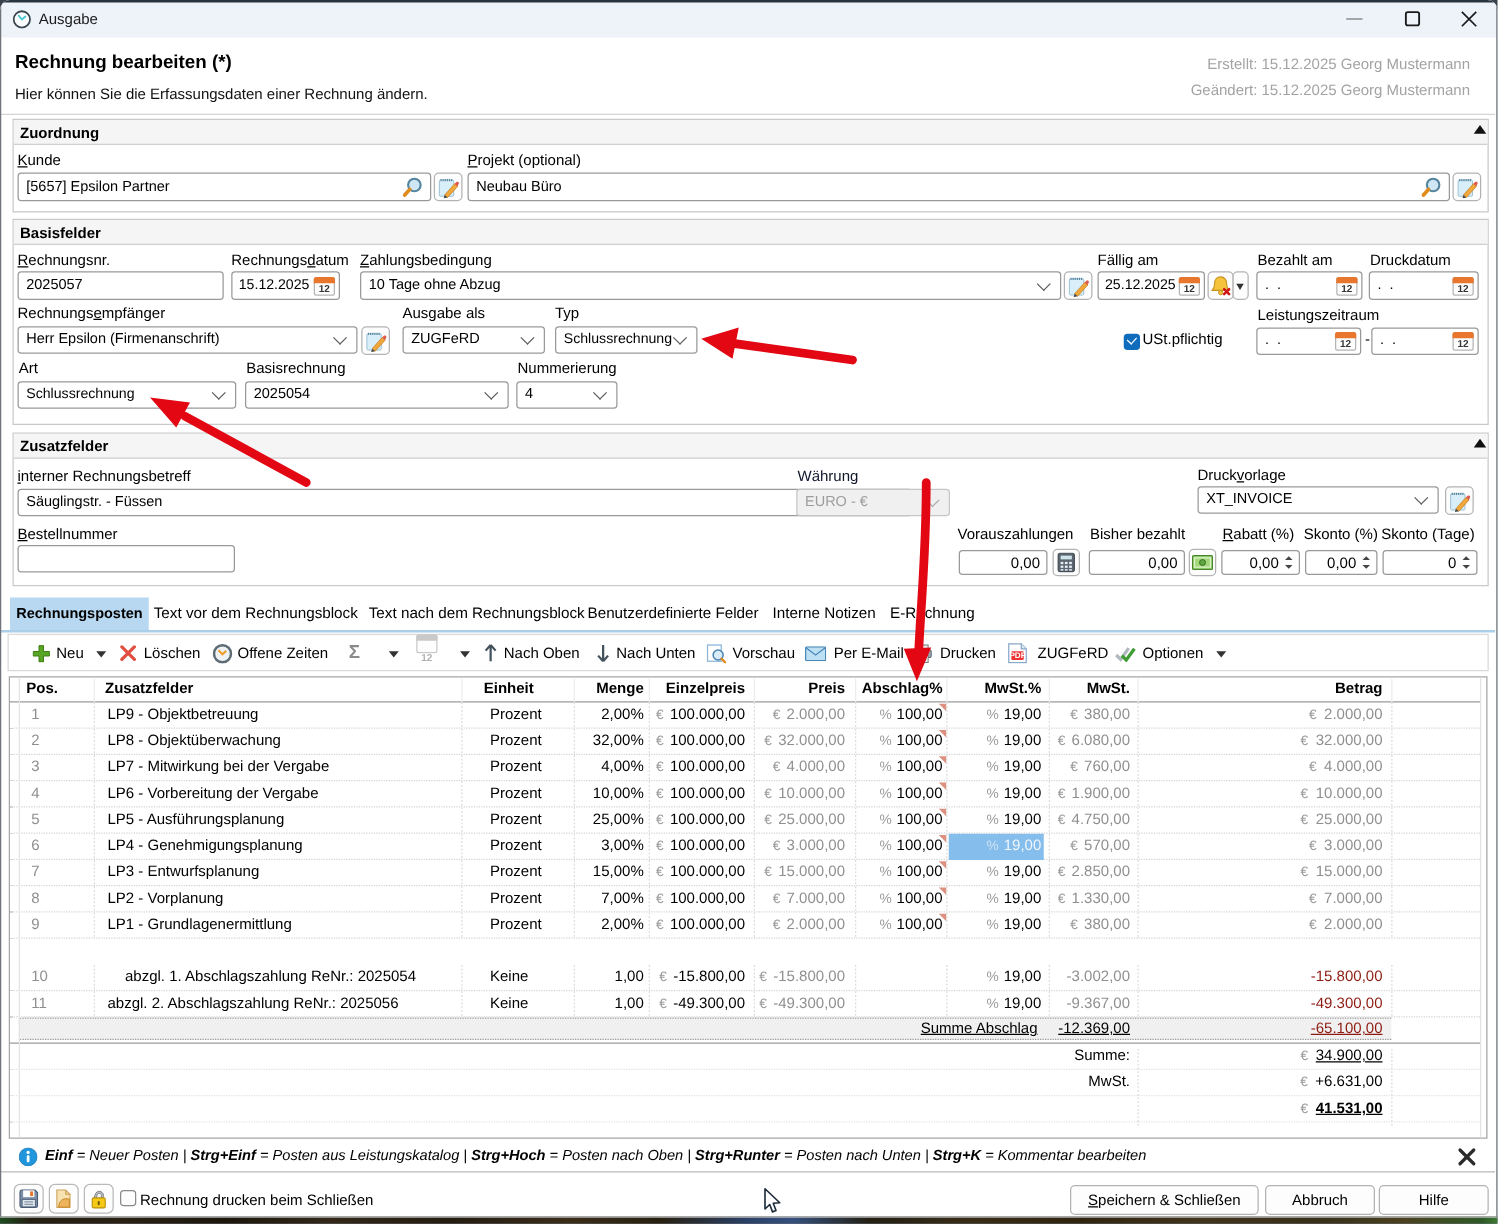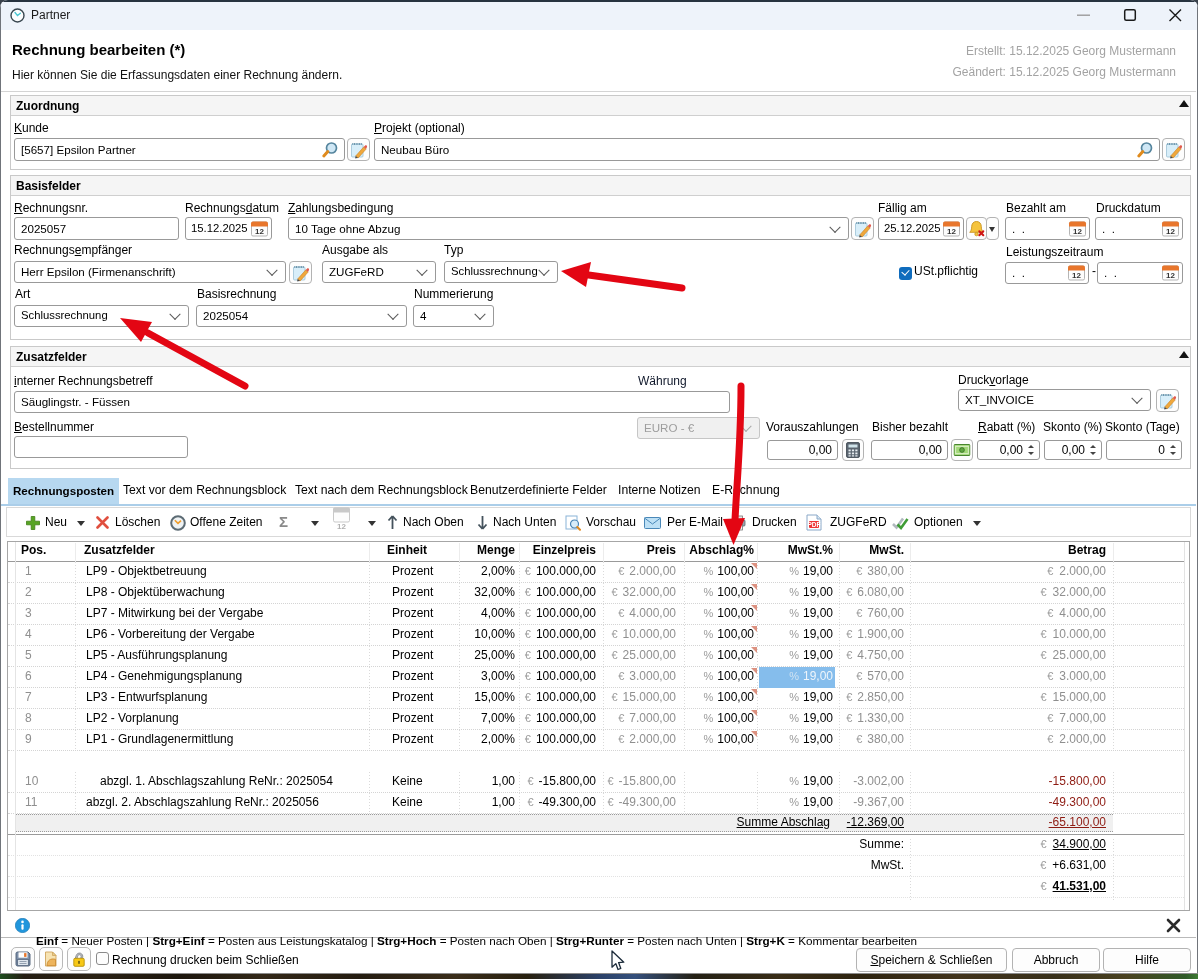--- a/index.html
+++ b/index.html
@@ -28,21 +28,21 @@
   .gb { position:absolute; left:10px; width:1181px; border:1px solid #c9c9c9; background:#fff; }
   .gb-h { height:20px; background:#f5f5f5; border-bottom:1px solid #cfcfcf; position:relative; }
   .gb-h b { position:absolute; left:5px; top:3px; font-size:12px; color:#000; }
   .gb-h .col { position:absolute; right:1px; top:4px; width:0; height:0;
     border-left:5px solid transparent; border-right:5px solid transparent; border-bottom:7px solid #111; }
   .lbl { position:absolute; font-size:12px; color:#000; white-space:nowrap; }
   .lbl.gray { color:#0f172a; }
   .fld { position:absolute; background:#fff; border:1px solid #999; border-radius:3px;
     font-size:12px; color:#000; white-space:nowrap; }
   .fld .tx { position:absolute; left:6px; top:calc(50% - 1px); transform:translateY(-50%); font-size:11.6px; }
-  .fld.dis { background:#f0f0f0; border-color:#c6c6c6; color:#9d9d9d;margin-top:26px; }
+  .fld.dis { background:#f0f0f0; border-color:#c6c6c6; color:#9d9d9d; }
   .cal { position:absolute; right:3px; top:50%; transform:translateY(-50%); width:17px; height:16px; }
   .mag { position:absolute; right:5px; top:50%; transform:translateY(-50%); width:18px; height:18px; }
   .ibtn { position:absolute; background:#fdfdfd; border:1px solid #b3b3b3; border-radius:4px; }
   .ibtn svg { position:absolute; left:50%; top:50%; transform:translate(-50%,-50%); }
   .spin { position:absolute; background:#fff; border:1px solid #999; border-radius:3px; }
   .spin .v { position:absolute; right:16px; top:50%; transform:translateY(-50%); font-size:12px; }
   .spin .ar { position:absolute; right:1px; top:1px; bottom:1px; width:13px; }
   .spin .ar:before { content:""; position:absolute; left:3px; top:3px; width:0; height:0;
     border-left:3px solid transparent; border-right:3px solid transparent; border-bottom:3.5px solid #444; }
   .spin .ar:after { content:""; position:absolute; left:3px; bottom:3px; width:0; height:0;
@@ -94,21 +94,21 @@
   .dotv { background-image:linear-gradient(#dadada 40%, transparent 40%); background-size:1px 3px; }
   .u { text-decoration:underline; }
   .sumrow { height:20px; background:#f0f0f0; border-top:1px dotted #9a9a9a; border-bottom:1px dotted #9a9a9a; left:7px !important; width:1098px !important; }
   .sumrow .c { margin-left:-7px; line-height:14px; }
   .trow:first-child .c { line-height:17px; }
   .mark { position:absolute; right:-3px; top:1px; width:0; height:0;
     border-top:6px solid #dc9180; border-left:6px solid transparent; }
   .selc { background:#85bdec; color:#eef5fb; }
   
   #infobar { position:absolute; left:0; top:910px; width:1196px; height:28px; border-bottom:1px solid #b9b9b9; font-size:11.7px; }
-  #infobar .txt { position:absolute; left:36px; top:24px; color:#000; }
+  #infobar .txt { position:absolute; left:36px; top:8px; color:#000;font-style:italic; }
   .fbtn { position:absolute; top:948px; height:24px; background:#fdfdfd; border:1px solid #b3b3b3;
     border-radius:4px; font-size:12px; text-align:center; color:#000; }
   .fico { position:absolute; top:947px; width:24px; height:24px; background:#fdfdfd;
     border:1px solid #b9b9b9; border-radius:5px; }
   .fico svg { position:absolute; left:50%; top:50%; transform:translate(-50%,-50%); }
 </style>
 </head>
 <body>
 <div id="page">
   <div id="wall"></div>
@@ -116,21 +116,21 @@
     <div class="btop"></div>
       <div class="bleft"></div>
       <div class="bright"></div>
       <div class="bbot"></div>
 
     <div id="titlebar">
       <svg style="position:absolute;left:10px;top:8px" width="15" height="15" viewBox="0 0 15 15">
         <circle cx="7.5" cy="7.5" r="6.5" fill="#fbfdfe" stroke="#38464f" stroke-width="1.4"></circle>
         <path d="M5 4.5 L7.5 7.6 L10.3 5.2" fill="none" stroke="#49c7d2" stroke-width="1.4" stroke-linecap="round"></path>
       </svg>
-      <span class="t">Partner</span>
+      <span class="t">Ausgabe</span>
       <svg class="wbtn" style="left:1060px" width="46" height="28">
           <rect x="17" y="13.5" width="13" height="1.4" fill="#9b9b9b"></rect>
         </svg>
       <svg class="wbtn" style="left:1106px" width="46" height="28">
           <rect x="18.7" y="8.7" width="10.6" height="10.6" fill="none" stroke="#1a1a1a" stroke-width="1.5" rx="1.5"></rect>
         </svg>
       <svg class="wbtn" style="left:1152px" width="46" height="28">
           <path d="M17.5 8.5 L29 20 M29 8.5 L17.5 20" stroke="#1a1a1a" stroke-width="1.4"></path>
         </svg>
     </div>

